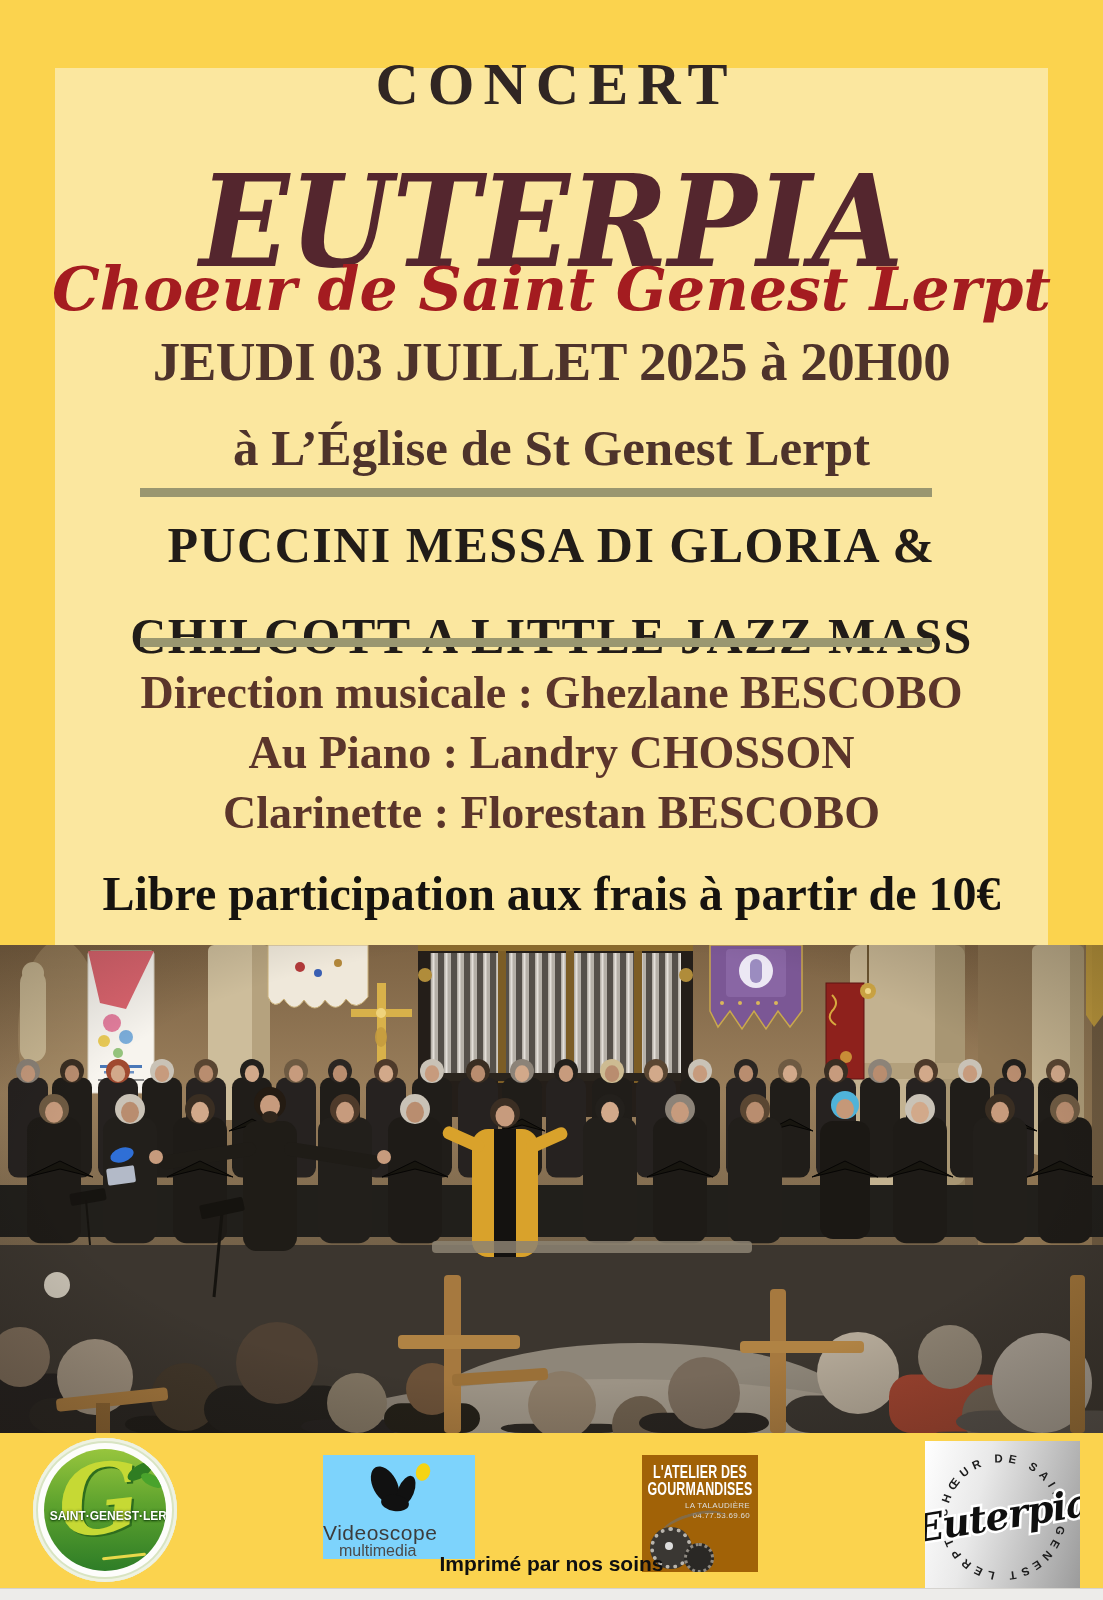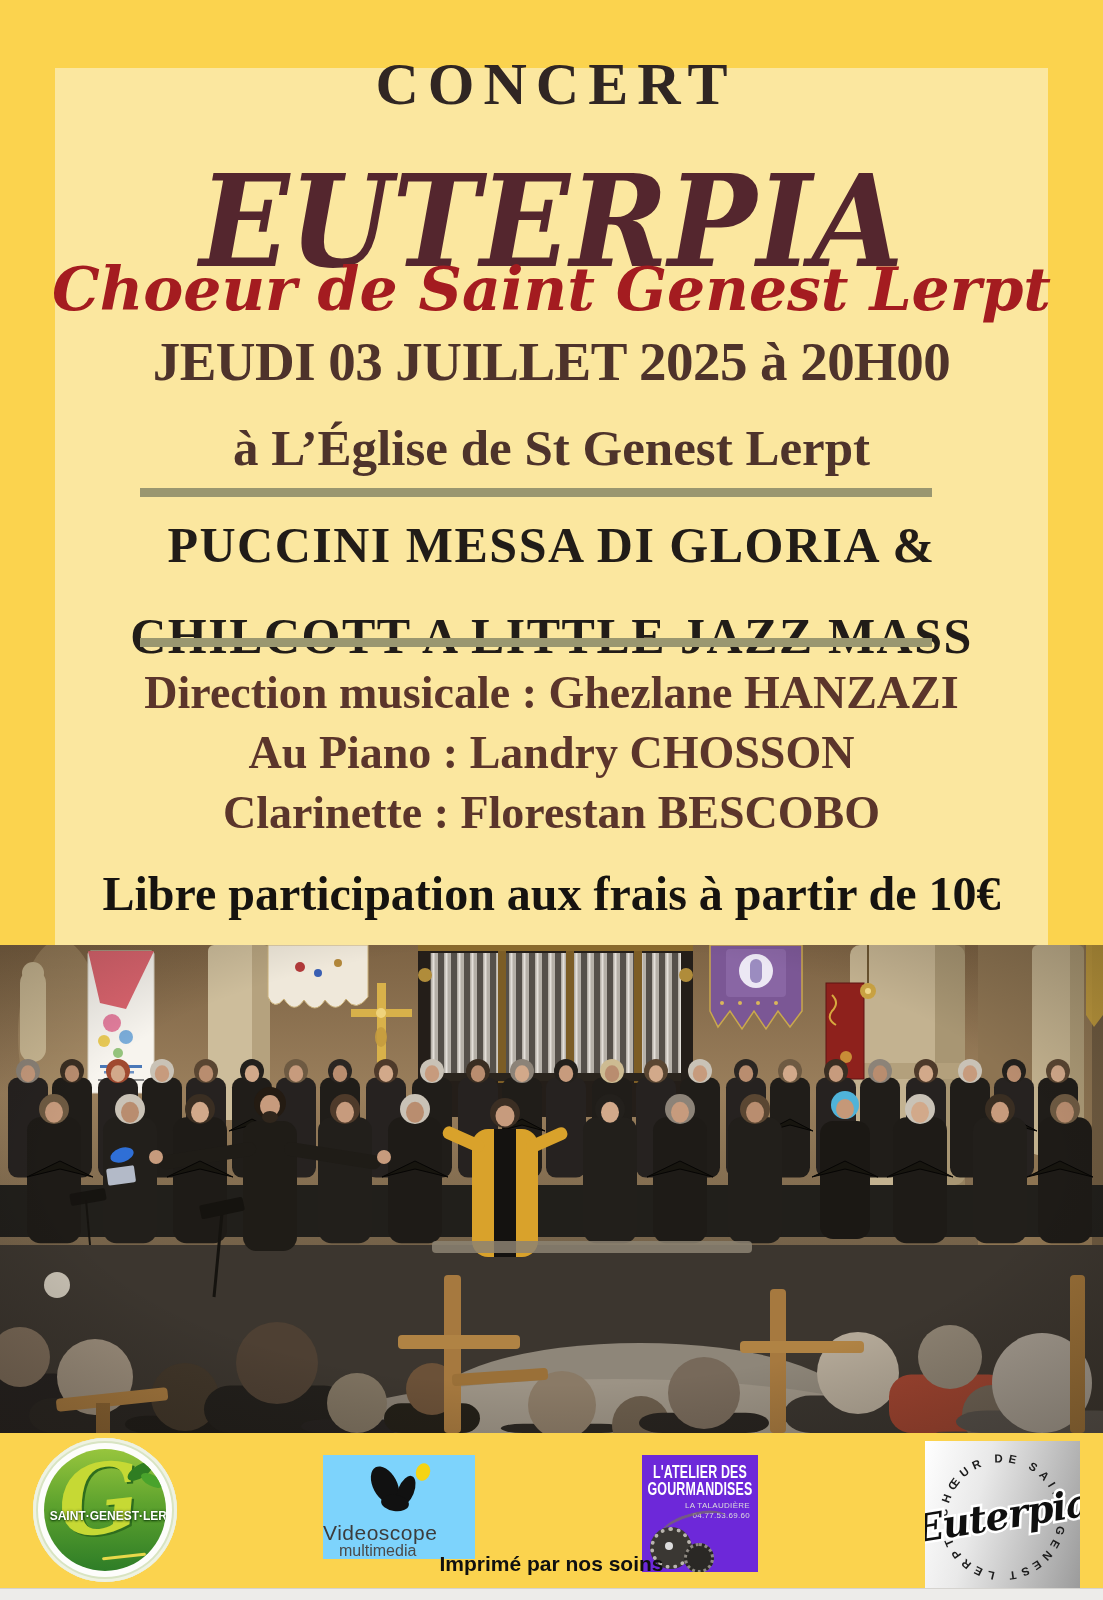--- a/index.html
+++ b/index.html
@@ -49,21 +49,21 @@
      font-size:12px;font-weight:700;color:#ffffff;text-shadow:0 1px 2px rgba(15,60,10,.95),0 0 3px rgba(15,60,10,.7);}
   #sgl-squiggle{left:58px;top:106px;width:44px;height:3px;background:#e8d84a;transform:rotate(-6deg);border-radius:2px;}
 
   
   #logo-videoscope{left:323px;top:1455px;width:152px;height:104px;background:#7dd3fc;
      font-family:"Liberation Sans",sans-serif;text-align:left;}
   #vs-line1{top:66px;left:0;right:0;font-size:21px;color:#3c3c3c;letter-spacing:.5px;}
   #vs-line2{top:87px;left:16px;right:0;font-size:16px;color:#4a4a4a;}
 
   
-  #logo-atelier{left:642px;top:1455px;width:116px;height:117px;background:#6d28d9;overflow:hidden;
+  #logo-atelier{left:642px;top:1455px;width:116px;height:117px;background:#a16207;overflow:hidden;
      font-family:"Liberation Sans",sans-serif;color:#fff;}
   .at-title{left:0;width:116px;text-align:center;font-weight:700;font-size:13.5px;
      transform:scale(.92,1.3);transform-origin:center top;letter-spacing:.2px;}
   #at-line1{top:7px;}
   #at-line2{top:24px;}
   .at-small{left:0;width:108px;text-align:right;font-size:8px;color:#ddd;letter-spacing:.3px;}
   #at-line3{top:46px;}
   #at-line4{top:56px;}
   .gear{border-radius:50%;position:absolute;}
   #at-gear-1{left:8px;top:72px;width:34px;height:34px;border:4px dotted #b9b5ae;background:#3a3733;}
@@ -90,21 +90,21 @@
   <div id="choir-name" class="abs ctr">EUTERPIA</div>
   <div id="subtitle-script" class="abs ctr">Choeur de Saint Genest Lerpt</div>
   <div id="date-line" class="abs ctr">JEUDI 03 JUILLET 2025 à 20H00</div>
   <div id="venue-line" class="abs ctr">à L’Église de St Genest Lerpt</div>
 
   <div id="divider-top" class="abs divider"></div>
   <div id="program-line-1" class="abs ctr program">PUCCINI MESSA DI GLORIA &amp;</div>
   <div id="program-line-2" class="abs ctr program">CHILCOTT A LITTLE JAZZ MASS</div>
   <div id="divider-bottom" class="abs divider"></div>
 
-  <div id="credit-direction" class="abs ctr credit">Direction musicale : Ghezlane HANZAZI</div>
+  <div id="credit-direction" class="abs ctr credit">Direction musicale : Ghezlane BESCOBO</div>
   <div id="credit-piano" class="abs ctr credit">Au Piano : Landry CHOSSON</div>
   <div id="credit-clarinet" class="abs ctr credit">Clarinette : Florestan BESCOBO</div>
 
   <div id="price-line" class="abs ctr">Libre participation aux frais à partir de 10€</div>
 
   <div id="photo-wrap" class="abs" role="img" aria-label="Chœur Euterpia saluant le public dans l'église de Saint-Genest-Lerpt, devant l'orgue">
     <svg id="photo-scene" width="1103" height="488" viewBox="0 0 1103 488" preserveAspectRatio="none">
       <defs>
         <linearGradient id="wallG" x1="0" y1="0" x2="0" y2="1">
           <stop offset="0" stop-color="#7d6344"></stop>

